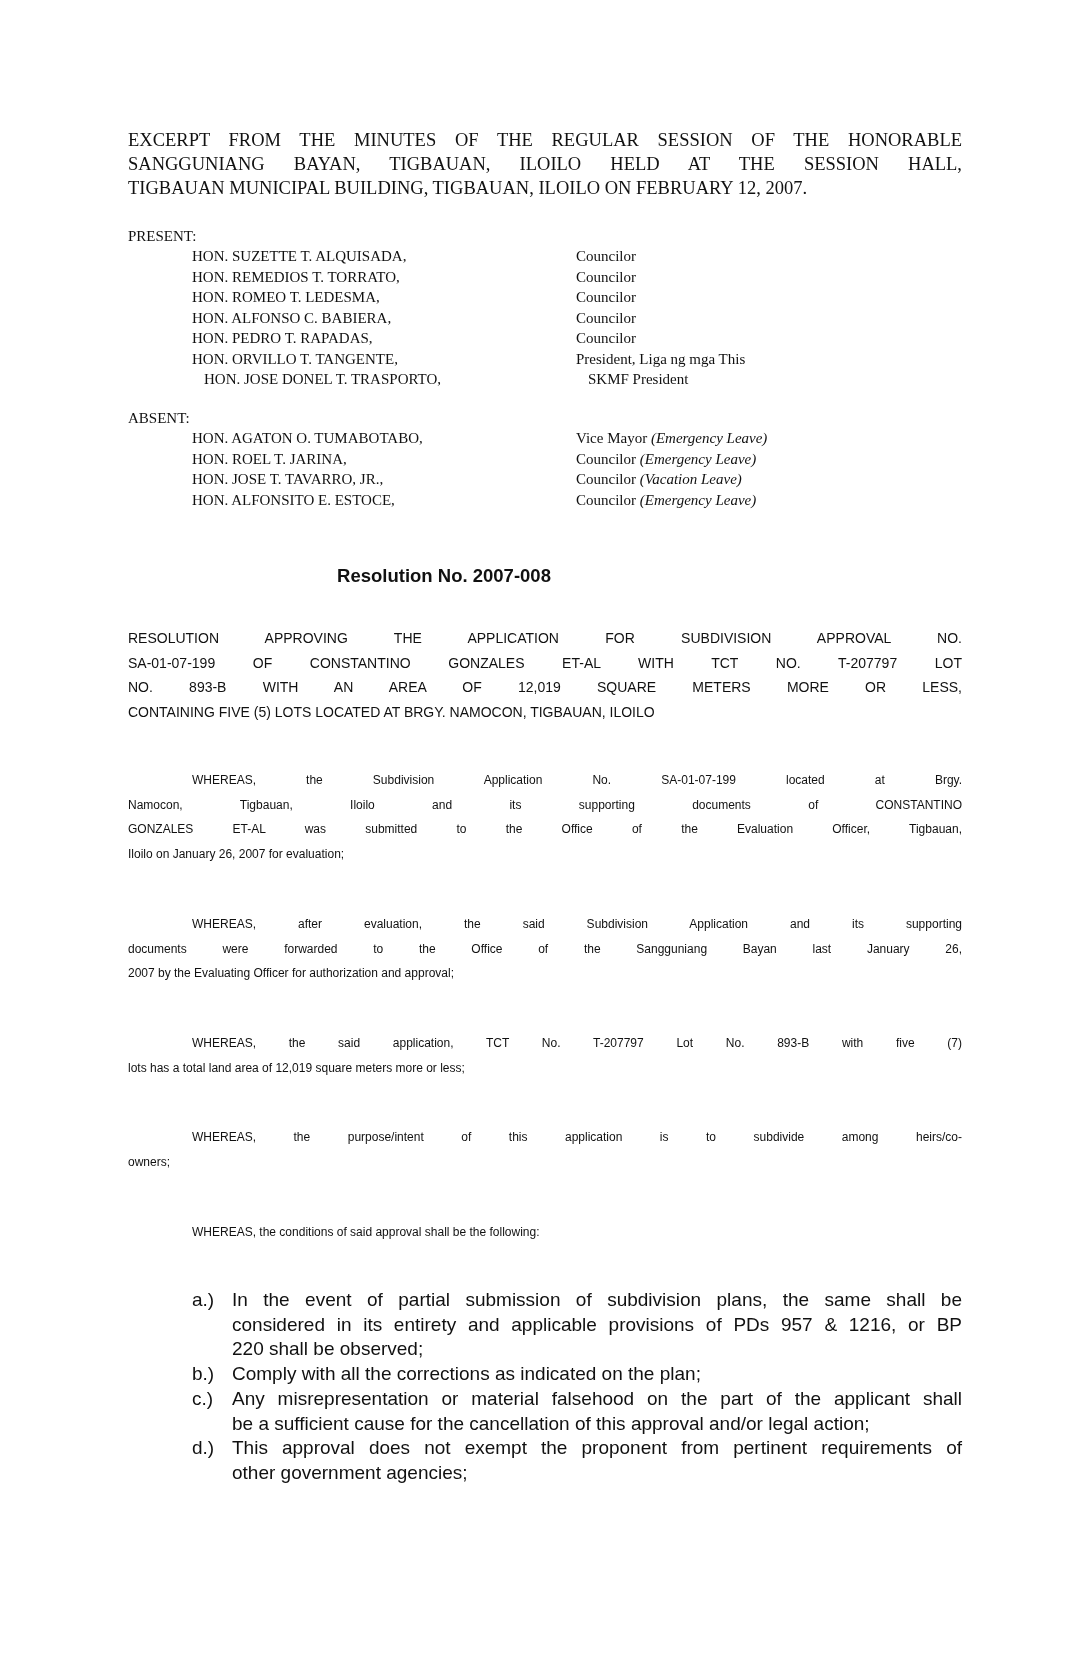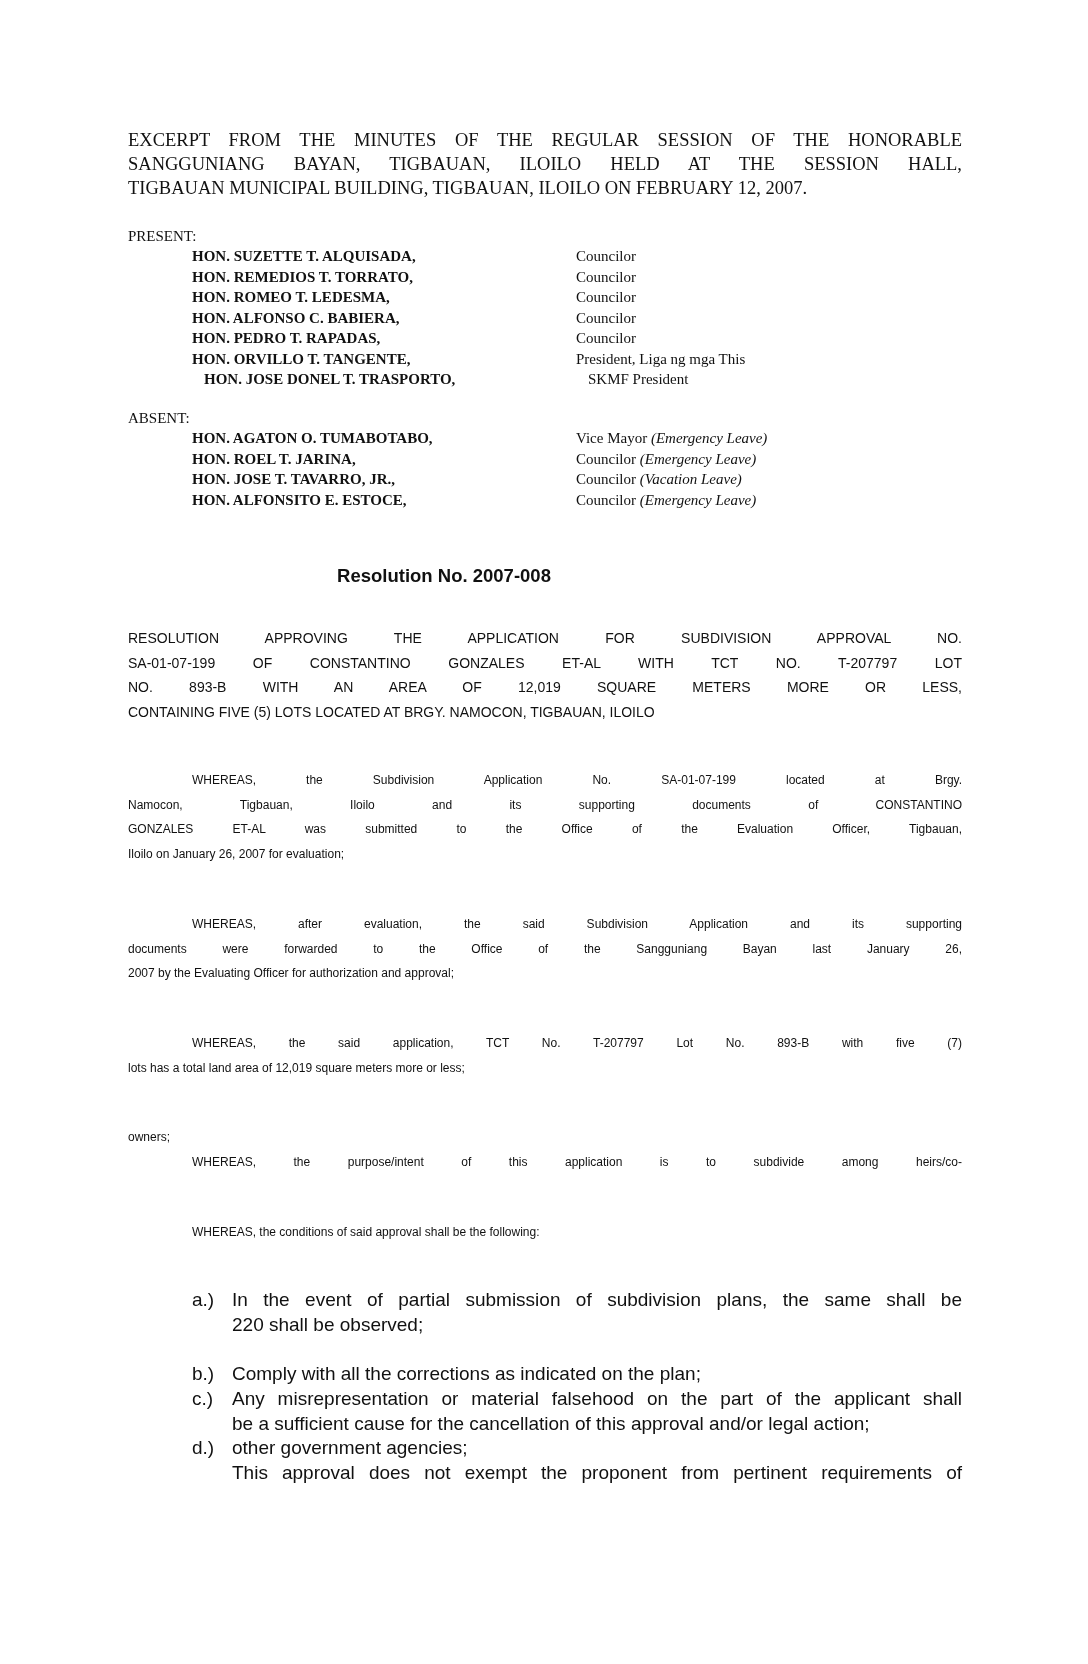--- a/index.html
+++ b/index.html
@@ -9,21 +9,21 @@
 
   #header-block {
     position: absolute; left: 128px; top: 128px; width: 834px;
     font-size: 18.5px; line-height: 24px; text-align: justify; text-align-last: left;
   }
   #header-block .hl { display: block; text-align: justify; text-align-last: justify; }
   #header-block .hl.last { text-align-last: left; }
 
   .section-label { position: absolute; left: 128px; font-size: 15px; line-height: 20px; text-align: right; }
   .att-row { position: absolute; left: 192px; width: 780px; font-size: 15px; line-height: 20.5px; height: 20.5px; }
-  .att-row .name { position: absolute; left: 0; white-space: nowrap; font-weight: bold; }
+  .att-row .name { position: absolute; left: 0; white-space: nowrap; }
   .att-row .role { position: absolute; left: 384px; white-space: nowrap; }
   .att-row .role i { font-style: italic; }
 
   #res-number {
     position: absolute; left: 0; width: 888px; top: 564px; text-align: center;
     font-size: 18.5px; font-weight: bold; line-height: 24px;
   }
   #res-title {
     position: absolute; left: 128px; top: 626px; width: 834px;
     font-size: 14px; line-height: 24.6px;
@@ -122,47 +122,48 @@
   <span class="jl">documents were forwarded to the Office of the Sangguniang Bayan last January 26,</span>
   <span class="jl last">2007 by the Evaluating Officer for authorization and approval;</span>
 </div>
 
 <div class="para sans" style="top:1031px;">
   <span class="jl first">WHEREAS, the said application, TCT No. T-207797 Lot No. 893-B with five (7)</span>
   <span class="jl last">lots has a total land area of  12,019 square meters more or less;</span>
 </div>
 
 <div class="para sans" style="top:1125px;">
+  <span class="jl first">WHEREAS, the purpose/intent of this application is to subdivide among heirs/co-</span>
   <span class="jl last">owners;</span>
-  <span class="jl first">WHEREAS, the purpose/intent of this application is to subdivide among heirs/co-</span>
 </div>
 
 <div class="para sans" style="top:1220px;">
   <span class="jl last first">WHEREAS, the conditions of said approval shall be the following:</span>
 </div>
 
 <div class="list-item sans" style="top:1288px;">
   <span class="lbl">a.)</span>
   <div class="txt">
     <span class="jl">In the event of partial submission of subdivision plans, the same shall be</span>
+    <span class="jl">considered in its entirety and applicable provisions of PDs 957 &amp; 1216, or BP</span>
     <span class="jl last">220 shall be observed;</span>
   </div>
 </div>
 <div class="list-item sans" style="top:1362px;">
   <span class="lbl">b.)</span>
   <div class="txt">
     <span class="jl last">Comply with all the corrections as indicated on the plan;</span>
   </div>
 </div>
 <div class="list-item sans" style="top:1387px;">
   <span class="lbl">c.)</span>
   <div class="txt">
     <span class="jl">Any misrepresentation or material falsehood on the part of the applicant shall</span>
     <span class="jl last">be a sufficient cause for the cancellation of this approval and/or legal action;</span>
   </div>
 </div>
 <div class="list-item sans" style="top:1436px;">
   <span class="lbl">d.)</span>
   <div class="txt">
+    <span class="jl">This approval does not exempt the proponent from pertinent requirements of</span>
     <span class="jl last">other government agencies;</span>
-    <span class="jl">This approval does not exempt the proponent from pertinent requirements of</span>
   </div>
 </div>
 
 </body></html>

